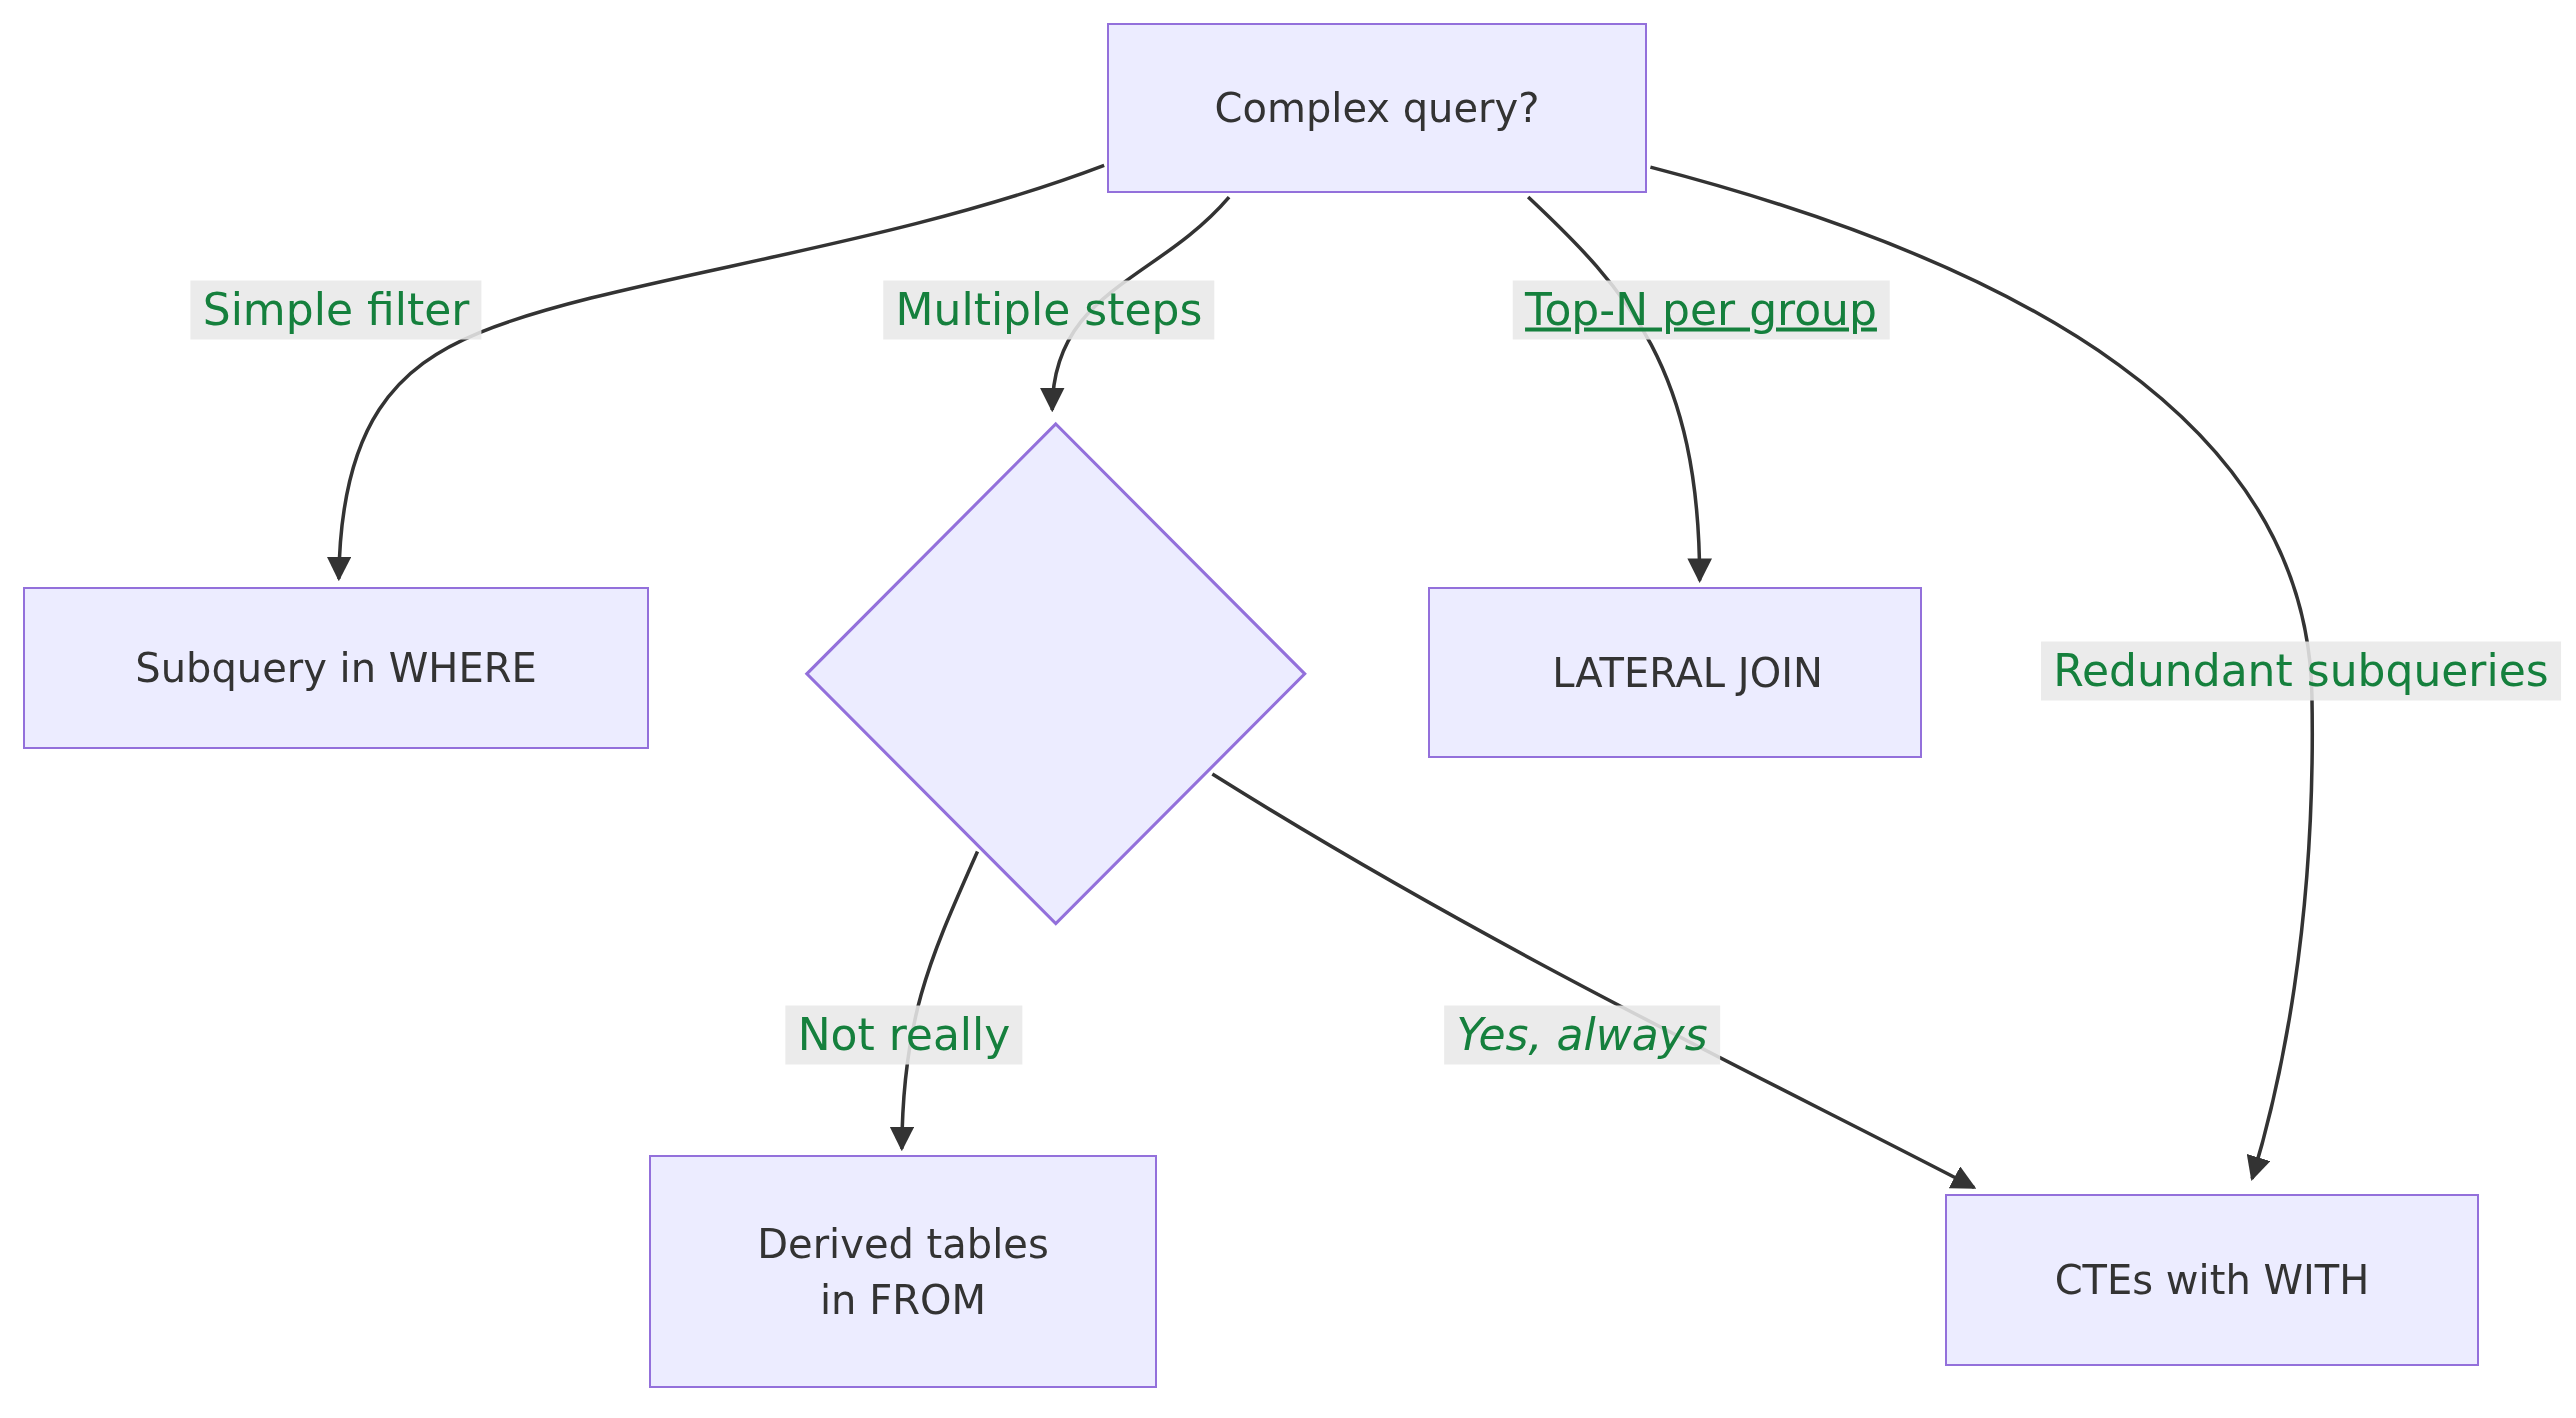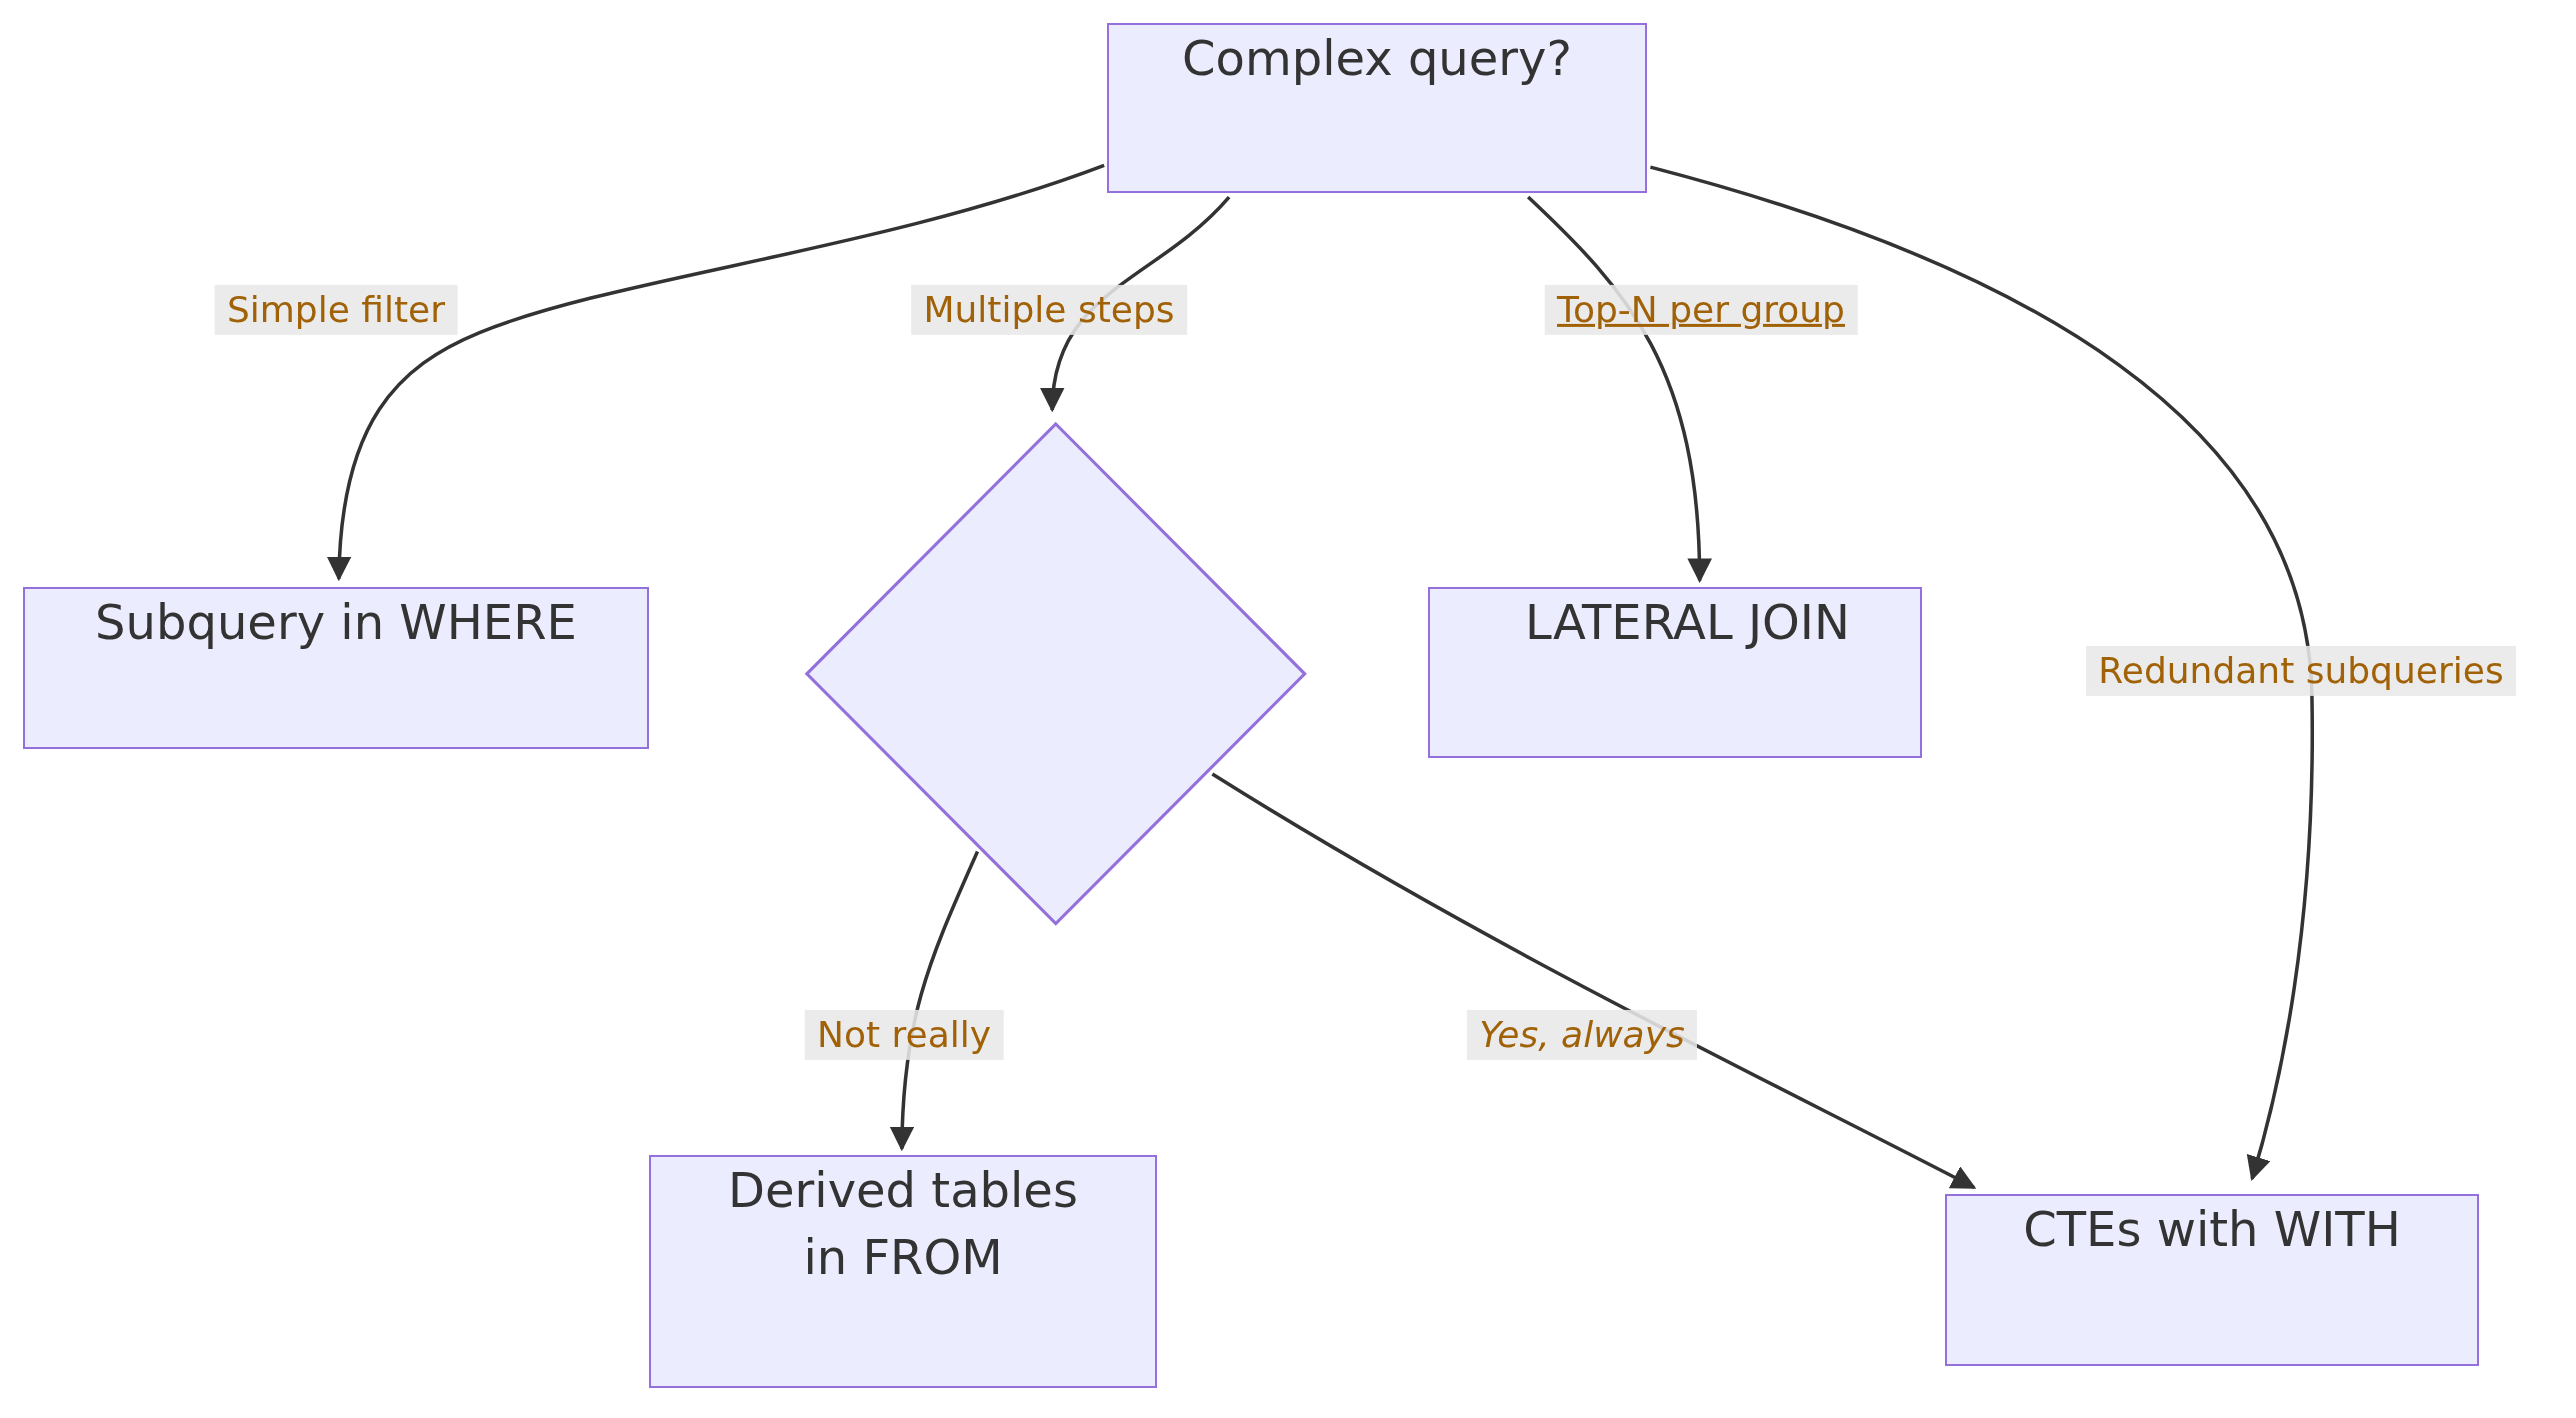--- a/index.html
+++ b/index.html
@@ -32,38 +32,39 @@
     stroke-width: 3.5px;
   }
   .node {
     position: absolute;
     box-sizing: border-box;
     background: #ECECFF;
     border: 2.6px solid #9370DB;
     display: flex;
     flex-direction: column;
     align-items: center;
+    justify-content: center;
     text-align: center;
-    font-size: 48px;
+    font-size: 40px;
     line-height: 1.4;
     color: #333333;
   }
   .node.shape-overlay {
     background: transparent;
     border: none;
   }
   .edge-label {
     position: absolute;
     transform: translate(-50%, -50%);
     background: rgba(232, 232, 232, 0.88);
     padding: 5.3px 12.3px;
-    font-size: 36px;
+    font-size: 44px;
     line-height: 1.1;
     white-space: nowrap;
-    color: #a16207;
+    color: #15803d;
   }
 </style>
 </head>
 <body>
 
 <div class="canvas">
 
   <svg class="edge-layer" width="2576" height="1418" viewBox="0 0 2928 1612">
     <defs>
       <marker id="arrowhead" viewBox="0 0 10 10" refX="9" refY="5" markerWidth="7" markerHeight="7" orient="auto">

